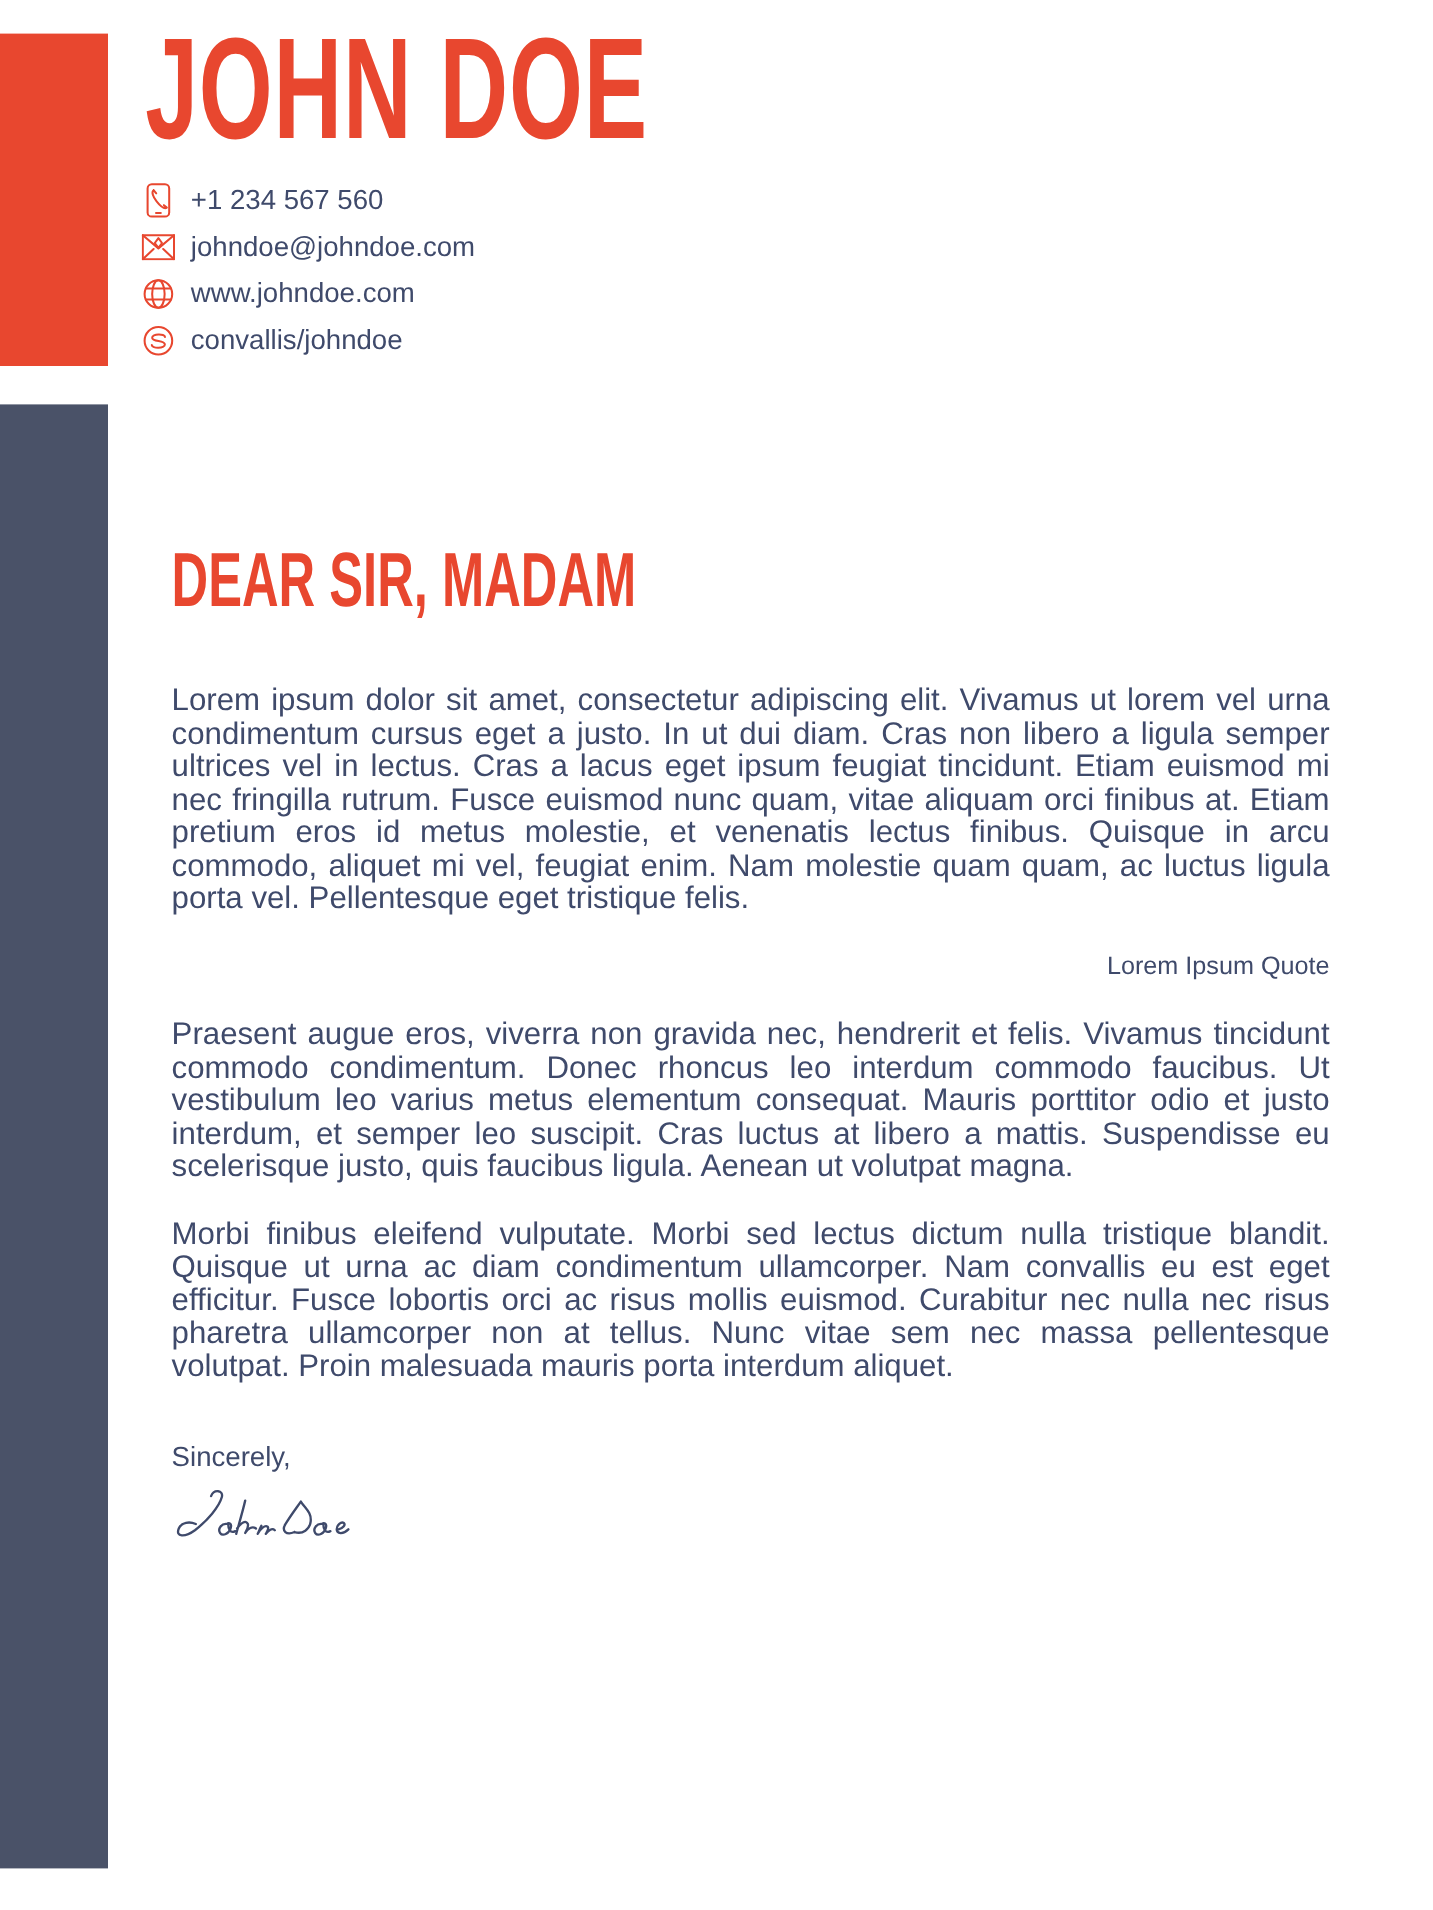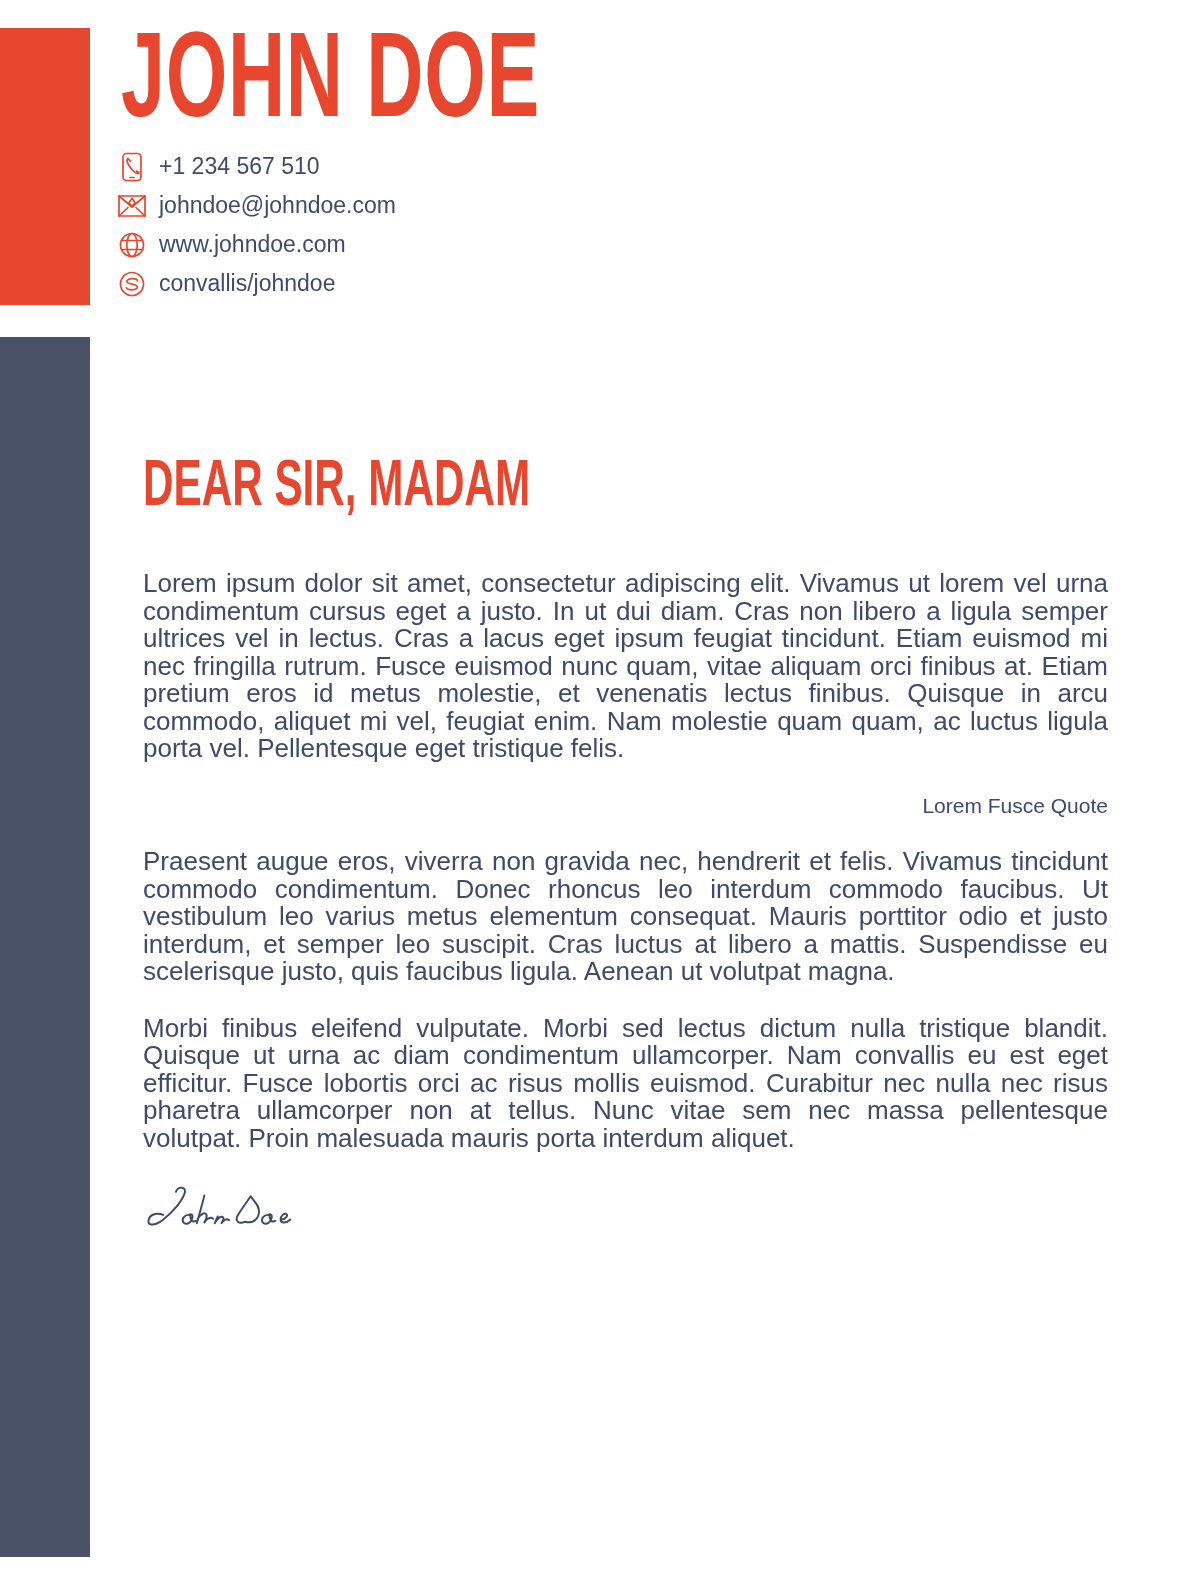--- a/index.html
+++ b/index.html
@@ -105,21 +105,21 @@
 <div class="contacts">
 
   <div class="contact-row">
     <span class="contact-icon">
       <svg width="22" height="30" viewBox="0 0 22 30">
         <rect x="2" y="1.5" width="18" height="27" rx="3.5"></rect>
         <path d="M7 6.5 C5 8 6.5 12 9.5 15.8 C12.5 19.6 16 22.5 18 21 M7 6.5 l2.2 2.6 M15.6 19 l2.4 2"></path>
         <line x1="9" y1="25.5" x2="13" y2="25.5"></line>
       </svg>
     </span>
-    <span class="contact-text">+1 234 567 510</span>
+    <span class="contact-text">+1 234 567 560</span>
   </div>
 
   <div class="contact-row">
     <span class="contact-icon">
       <svg width="28" height="22" viewBox="0 0 28 22">
         <rect x="1" y="1" width="26" height="20"></rect>
         <path d="M1 1 L14 12 L27 1"></path>
         <path d="M1 21 L10 12.5 M27 21 L18 12.5"></path>
         <path d="M14 3.5 l3 4 -3 4 -3 -4 z"></path>
       </svg>
@@ -150,26 +150,27 @@
   </div>
 
 </div>
 
 <div class="content">
 
   <h2 class="salutation">DEAR SIR, MADAM</h2>
 
   <p>Lorem ipsum dolor sit amet, consectetur adipiscing elit. Vivamus ut lorem vel urna condimentum cursus eget a justo. In ut dui diam. Cras non libero a ligula semper ultrices vel in lectus. Cras a lacus eget ipsum feugiat tincidunt. Etiam euismod mi nec fringilla rutrum. Fusce euismod nunc quam, vitae aliquam orci finibus at. Etiam pretium eros id metus molestie, et venenatis lectus finibus. Quisque in arcu commodo, aliquet mi vel, feugiat enim. Nam molestie quam quam, ac luctus ligula porta vel. Pellentesque eget tristique felis.</p>
 
-  <div class="quote-attr">Lorem Fusce Quote</div>
+  <div class="quote-attr">Lorem Ipsum Quote</div>
 
   <p>Praesent augue eros, viverra non gravida nec, hendrerit et felis. Vivamus tincidunt commodo condimentum. Donec rhoncus leo interdum commodo faucibus. Ut vestibulum leo varius metus elementum consequat. Mauris porttitor odio et justo interdum, et semper leo suscipit. Cras luctus at libero a mattis. Suspendisse eu scelerisque justo, quis faucibus ligula. Aenean ut volutpat magna.</p>
 
   <p>Morbi finibus eleifend vulputate. Morbi sed lectus dictum nulla tristique blandit. Quisque ut urna ac diam condimentum ullamcorper. Nam convallis eu est eget efficitur. Fusce lobortis orci ac risus mollis euismod. Curabitur nec nulla nec risus pharetra ullamcorper non at tellus. Nunc vitae sem nec massa pellentesque volutpat. Proin malesuada mauris porta interdum aliquet.</p>
 
+  <div class="closing">Sincerely,</div>
 
   <div class="signature">
     <span class="sr-only">John Doe</span>
     <svg width="172" height="50" viewBox="0 0 230 64" role="img" aria-label="John Doe">
       <path d="M44 13 C47 5 58 6 56 14 C53 25 40 40 26 51 C15 59 4 59 8 49 C11 42 20 41 27 44"></path>
       <path d="M62 44 C56 43 51 49 54 54 C57 58 64 55 66 48 C67 44 65 43 63 43 C63 49 65 55 71 52"></path>
       <path d="M82 18 C79 31 75 44 72 55 M73 49 C77 43 83 39 85 44 C86 48 83 52 82 54 C85 49 90 46 94 49"></path>
       <path d="M100 46 C98 50 97 53 96 55 C99 49 104 45 107 47 C109 49 106 53 105 55 C108 51 112 48 115 51"></path>
       <path d="M137 53 C128 57 122 52 127 44 C133 34 140 25 144 19 C149 27 156 31 155 41 C154 50 146 56 137 53"></path>
       <path d="M168 44 C162 43 157 49 160 54 C163 58 170 55 172 48 C173 44 171 43 169 43 C169 49 171 55 177 52"></path>

